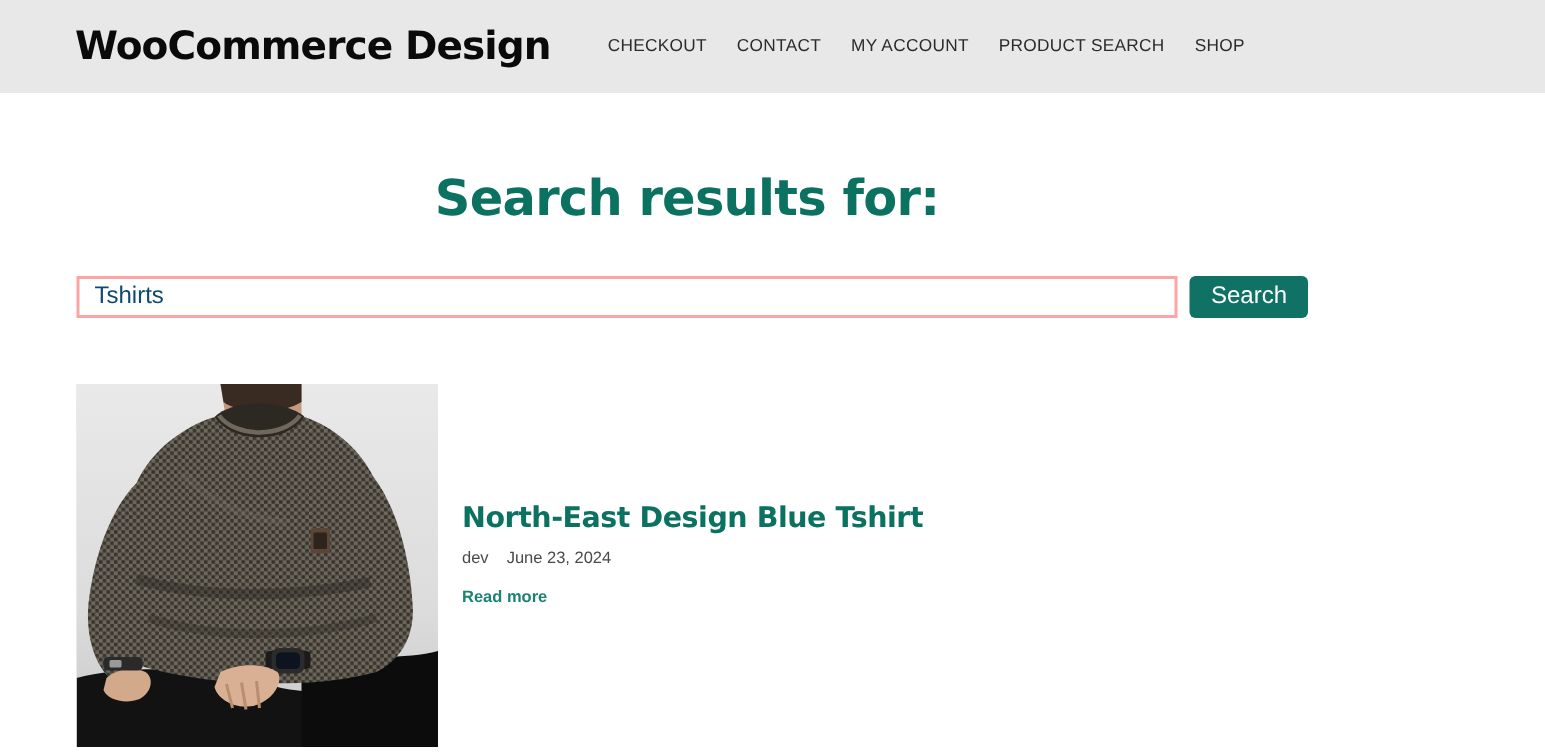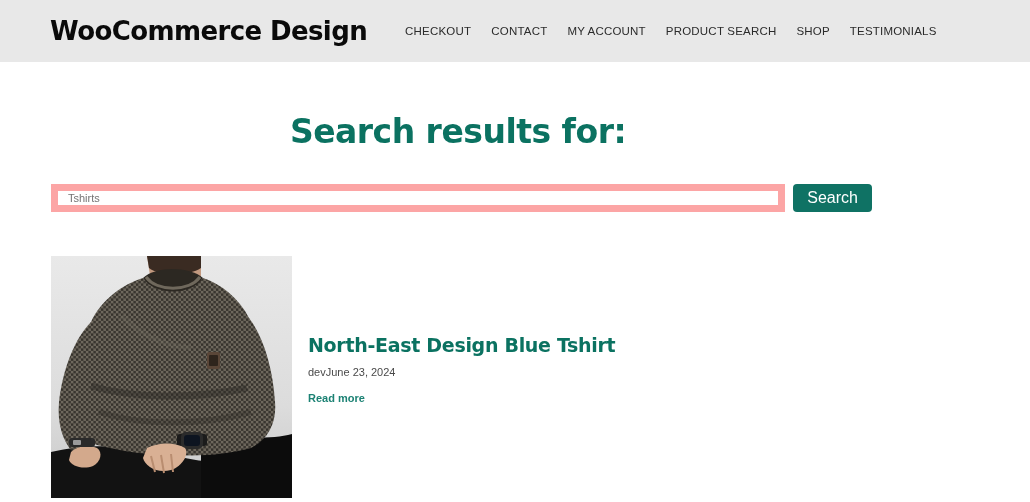--- a/index.html
+++ b/index.html
@@ -73,25 +73,25 @@
   .search-form {
     display: flex;
     align-items: center;
     margin: 32px 0 0 0;
     padding: 0 44px 0 51px;
     gap: 8px;
   }
   .search-input {
     flex: 1 1 auto;
     height: 28px;
-    border: 7px solid #fca5a5;
+    border: 2px solid #fca5a5;
     background: #ffffff;
     font-family: "Liberation Sans", sans-serif;
-    font-size: 11px;
-    color: #737373;
+    font-size: 16px;
+    color: #0c4a6e;
     padding: 0 10px;
     outline: none;
     border-radius: 0;
   }
   .search-input::placeholder { color: #9b9b9b; }
   .search-submit {
     flex: 0 0 auto;
     height: 28px;
     background: #0f7264;
     color: #ffffff;
@@ -139,20 +139,21 @@
     margin: 0;
     line-height: 1.25;
     cursor: pointer;
     text-decoration: none;
     display: block;
   }
   .result-meta {
     margin-top: 9px;
     display: flex;
     align-items: center;
+    gap: 12px;
     font-family: "Liberation Sans", sans-serif;
     font-size: 11px;
     color: #4a4a4a;
   }
   .meta-author { cursor: pointer; }
   .meta-date { cursor: default; }
   .read-more {
     display: inline-block;
     margin-top: 14px;
     font-family: "Liberation Sans", sans-serif;
@@ -169,21 +170,20 @@
 
 <header class="site-header">
   <div class="site-logo">WooCommerce Design</div>
 
   <nav class="main-nav">
     <a class="nav-item">CHECKOUT</a>
     <a class="nav-item">CONTACT</a>
     <a class="nav-item">MY ACCOUNT</a>
     <a class="nav-item">PRODUCT SEARCH</a>
     <a class="nav-item">SHOP</a>
-    <a class="nav-item">TESTIMONIALS</a>
   </nav>
 </header>
 
 <main class="page-wrap">
 
   <h1 class="page-title">Search results for:</h1>
 
   <form class="search-form">
     <input class="search-input" type="text" placeholder="Search …" value="Tshirts" style="">
     <button class="search-submit" type="submit">Search</button>

